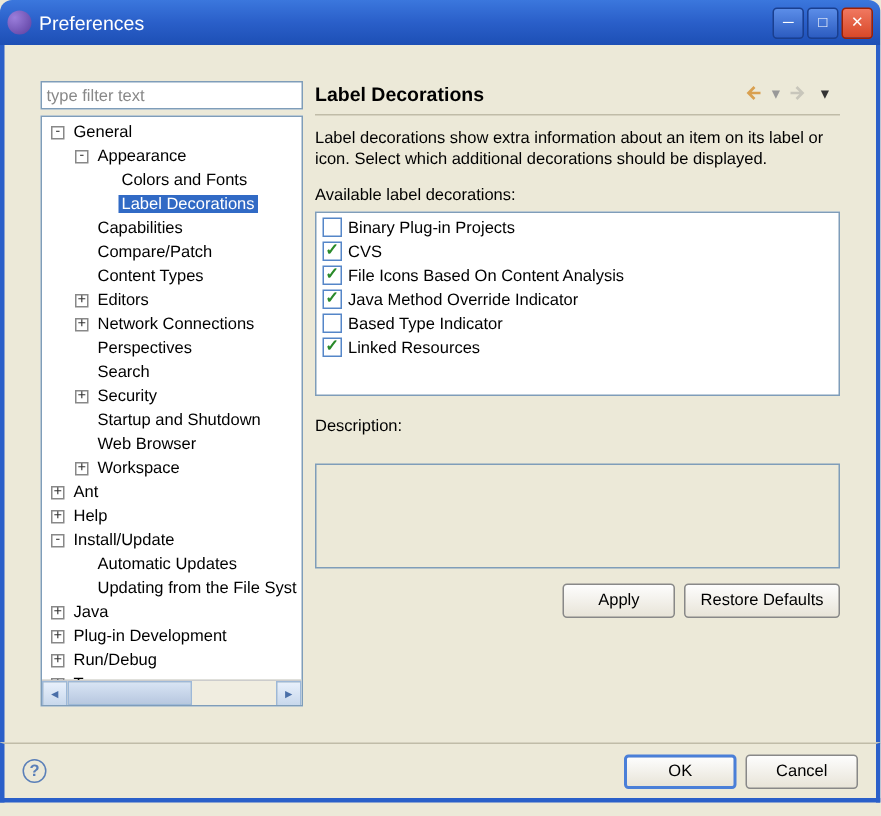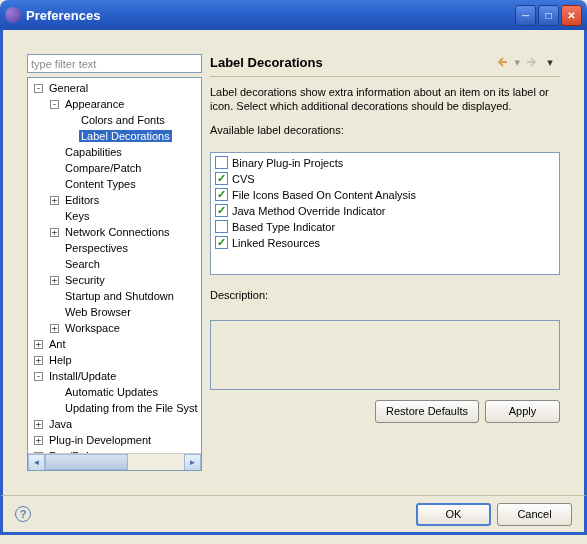--- a/index.html
+++ b/index.html
@@ -1,17 +1,17 @@
 <!DOCTYPE html>
 <html><head>
 <meta charset="utf-8">
 <style>
 * { box-sizing: border-box; margin: 0; padding: 0; }
 body { font-family: Tahoma, sans-serif; font-size: 11px; background: #ece9d8; width: 587px; height: 544px; overflow: hidden; }
-.titlebar { height: 30px; background: linear-gradient(to bottom, #3b77dd 0%, #2a5fc9 50%, #1d4fb5 100%); border-radius: 8px 8px 0 0; display: flex; align-items: center; padding: 0 5px; color: white; font-weight: bold; }
+.titlebar { height: 30px; background: linear-gradient(to bottom, #3b77dd 0%, #2a5fc9 50%, #1d4fb5 100%); border-radius: 8px 8px 0 0; display: flex; align-items: center; padding: 0 5px; color: white; font-weight: normal; }
 .titlebar-icon { width: 16px; height: 16px; margin-right: 5px; background: radial-gradient(circle at 30% 30%, #9b7edb, #5a3d9e); border-radius: 50%; }
 .titlebar-title { flex: 1; font-size: 13px; }
 .win-btns { display: flex; gap: 2px; }
 .win-btn { width: 21px; height: 21px; background: linear-gradient(to bottom, #5b8de8, #2c5cc0); border: 1px solid #1a3f8f; border-radius: 3px; color: white; display: flex; align-items: center; justify-content: center; font-size: 10px; cursor: pointer; }
 .win-btn.close { background: linear-gradient(to bottom, #f07860, #d84828); border-color: #a02000; }
 .content { display: flex; height: 465px; padding: 24px; gap: 8px; background: #ece9d8; border-left: 3px solid #2a5fc9; border-right: 3px solid #2a5fc9; }
 .left-panel { width: 175px; display: flex; flex-direction: column; }
 .filter-input { width: 100%; height: 19px; border: 1px solid #7f9db9; padding: 1px 3px; font-size: 11px; color: #888; }
 .tree-wrap { flex: 1; border: 1px solid #7f9db9; background: white; margin-top: 4px; overflow: hidden; position: relative; }
 .tree { padding: 2px 0; overflow: auto; height: calc(100% - 17px); }
@@ -25,21 +25,21 @@
 .d3 { padding-left: 38px; text-align: right; }
 .hscroll { position: absolute; bottom: 0; left: 0; right: 0; height: 17px; background: #ece9d8; border-top: 1px solid #ccc; display: flex; }
 .hscroll .arr { width: 17px; height: 17px; background: linear-gradient(to bottom, #e8f0fc, #c8d8ec); border: 1px solid #9db8d8; display: flex; align-items: center; justify-content: center; font-size: 8px; color: #4a6fa8; }
 .hscroll .track { flex: 1; background: #f0ede0; }
 .hscroll .thumb { width: 60%; height: 100%; background: linear-gradient(to bottom, #d8e4f4, #b8c8e0); border: 1px solid #9db8d8; }
 .right-panel { flex: 1; display: flex; flex-direction: column; }
 .rp-header { display: flex; align-items: center; padding-bottom: 6px; border-bottom: 1px solid #c0bca8; margin-bottom: 8px; }
 .rp-title { flex: 1; font-size: 13px; font-weight: bold; }
 .nav-btn { width: 16px; height: 16px; margin: 0 2px; display: flex; align-items: center; justify-content: center; }
 .desc-text { margin-bottom: 10px; line-height: 1.3; }
-.avail-label { margin-bottom: 16px; }
+.avail-label { margin-bottom: 5px; }
 .chk-list { border: 1px solid #7f9db9; background: white; height: 123px; padding: 2px; }
 .chk-row { display: flex; align-items: center; height: 16px; padding-left: 2px; }
 .chk-box { width: 13px; height: 13px; border: 1px solid #5586c8; background: white; margin-right: 4px; display: flex; align-items: center; justify-content: center; }
 .chk-box.checked::after { content: "✓"; color: #2a8a2a; font-weight: bold; font-size: 11px; line-height: 1; }
 .desc-label { margin-top: 14px; margin-bottom: 19px; }
 .desc-box { border: 1px solid #7f9db9; background: #ece9d8; height: 70px; }
 .rp-btns { display: flex; justify-content: flex-end; gap: 6px; margin-top: 10px; }
 .btn { min-width: 75px; height: 23px; background: linear-gradient(to bottom, #fdfdfd, #e8e4d8); border: 1px solid #888; border-radius: 3px; font-size: 11px; cursor: pointer; padding: 0 10px; }
 .bottom-bar { height: 40px; border-top: 1px solid #c0bca8; display: flex; align-items: center; padding: 0 12px; background: #ece9d8; border-left: 3px solid #2a5fc9; border-right: 3px solid #2a5fc9; border-bottom: 3px solid #2a5fc9; }
 .help-icon { width: 16px; height: 16px; border: 1.5px solid #5a7fb8; border-radius: 50%; color: #5a7fb8; display: flex; align-items: center; justify-content: center; font-weight: bold; font-size: 11px; cursor: pointer; }
@@ -91,24 +91,20 @@
           </div>
           <div class="tree-item d2">
             <span class="noexp"></span>
             <span class="lbl">Content Types</span>
           </div>
           <div class="tree-item d2">
             <span class="exp">+</span>
             <span class="lbl">Editors</span>
           </div>
           <div class="tree-item d2">
-            <span class="noexp"></span>
-            <span class="lbl">Keys</span>
-          </div>
-          <div class="tree-item d2">
             <span class="exp">+</span>
             <span class="lbl">Network Connections</span>
           </div>
           <div class="tree-item d2">
             <span class="noexp"></span>
             <span class="lbl">Perspectives</span>
           </div>
           <div class="tree-item d2">
             <span class="noexp"></span>
             <span class="lbl">Search</span>
@@ -216,22 +212,22 @@
           <span>Based Type Indicator</span>
         </div>
         <div class="chk-row">
           <span class="chk-box checked"></span>
           <span>Linked Resources</span>
         </div>
       </div>
     <div class="desc-label">Description:</div>
     <div class="desc-box"></div>
     <div class="rp-btns">
+      <button class="btn">Apply</button>
       <button class="btn">Restore Defaults</button>
-      <button class="btn">Apply</button>
     </div>
   </div>
 </div>
 
 <div class="bottom-bar">
   <div class="help-icon">?</div>
   <div class="spacer"></div>
   <button class="btn ok">OK</button>
   <div style="width:6px"></div>
   <button class="btn">Cancel</button>

